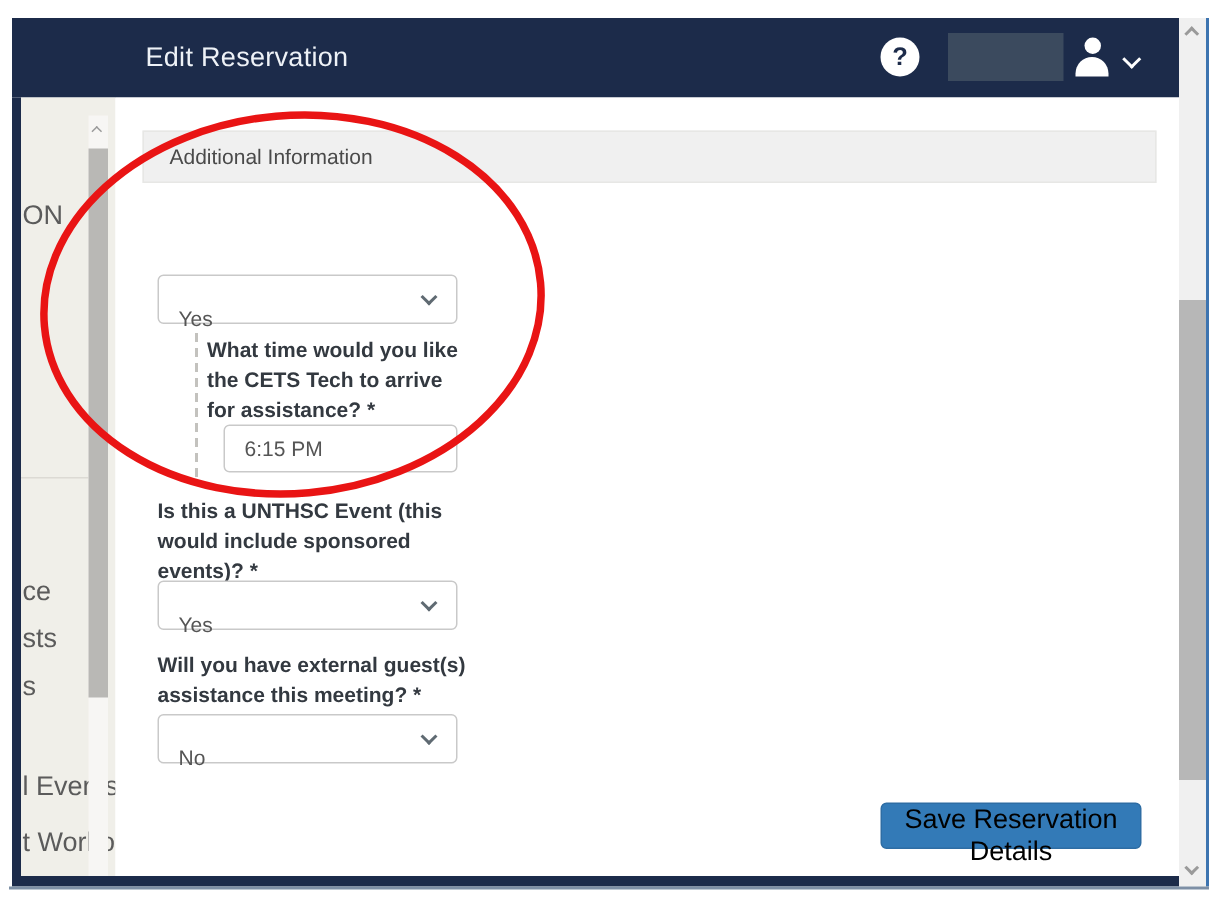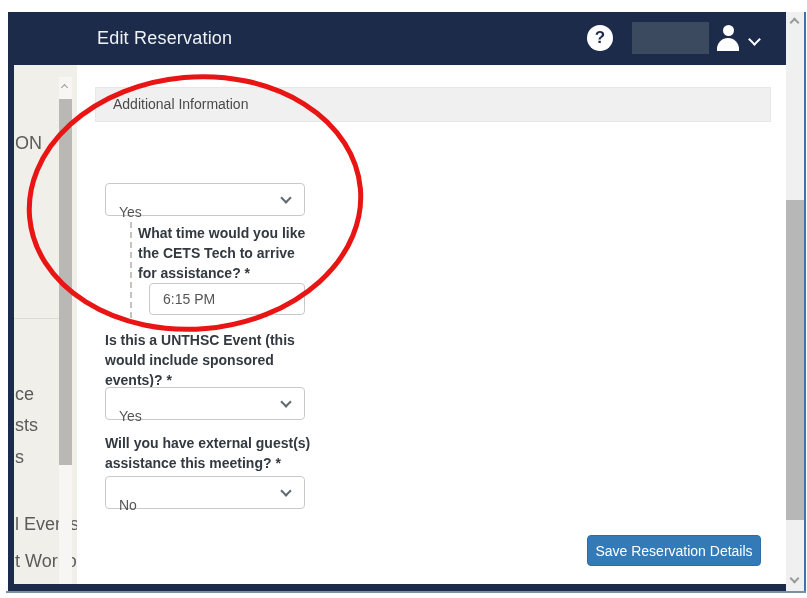--- a/index.html
+++ b/index.html
@@ -58,21 +58,21 @@
   .sel-2 { left:28px; top:322px; }
   .sel-3 { left:28px; top:411px; }
 
   .nest-line { position:absolute; left:53px; top:157px; width:0; height:96px; border-left:2px dashed #c3c2be; }
   .time-input { position:absolute; left:72px; top:218px; width:156px; height:32px;
                 border:1px solid #c9c9c9; border-radius:4px; font-size:14px; color:#555;
                 padding-left:13px; background:#fff; font-family:"Liberation Sans", sans-serif; }
 
   .save-btn { position:absolute; left:510px; top:470px; width:174px; height:31px;
               background:#337ab7; border:1px solid #2e6da4; border-radius:4px;
-              color:#ffffff; font-size:14px; font-family:"Liberation Sans", sans-serif; cursor:pointer; }
+              color:#000000; font-size:18px; font-family:"Liberation Sans", sans-serif; cursor:pointer; }
 
   
   .page-scroll { position:absolute; left:786px; top:12px; width:20px; height:579px;
                  background:#f0f0f0; border-right:2px solid #3d74b0; }
   .page-scroll .chev-up { position:absolute; left:5px; top:7px; width:7px; height:7px;
                           border-left:2px solid #9a9a9a; border-top:2px solid #9a9a9a; transform:rotate(45deg); }
   .page-scroll .chev-down { position:absolute; left:5px; bottom:9px; width:7px; height:7px;
                             border-right:2px solid #9a9a9a; border-bottom:2px solid #9a9a9a; transform:rotate(45deg); }
   .page-thumb { position:absolute; left:0; top:188px; width:18px; height:320px; background:#b7b7b7; }
 

